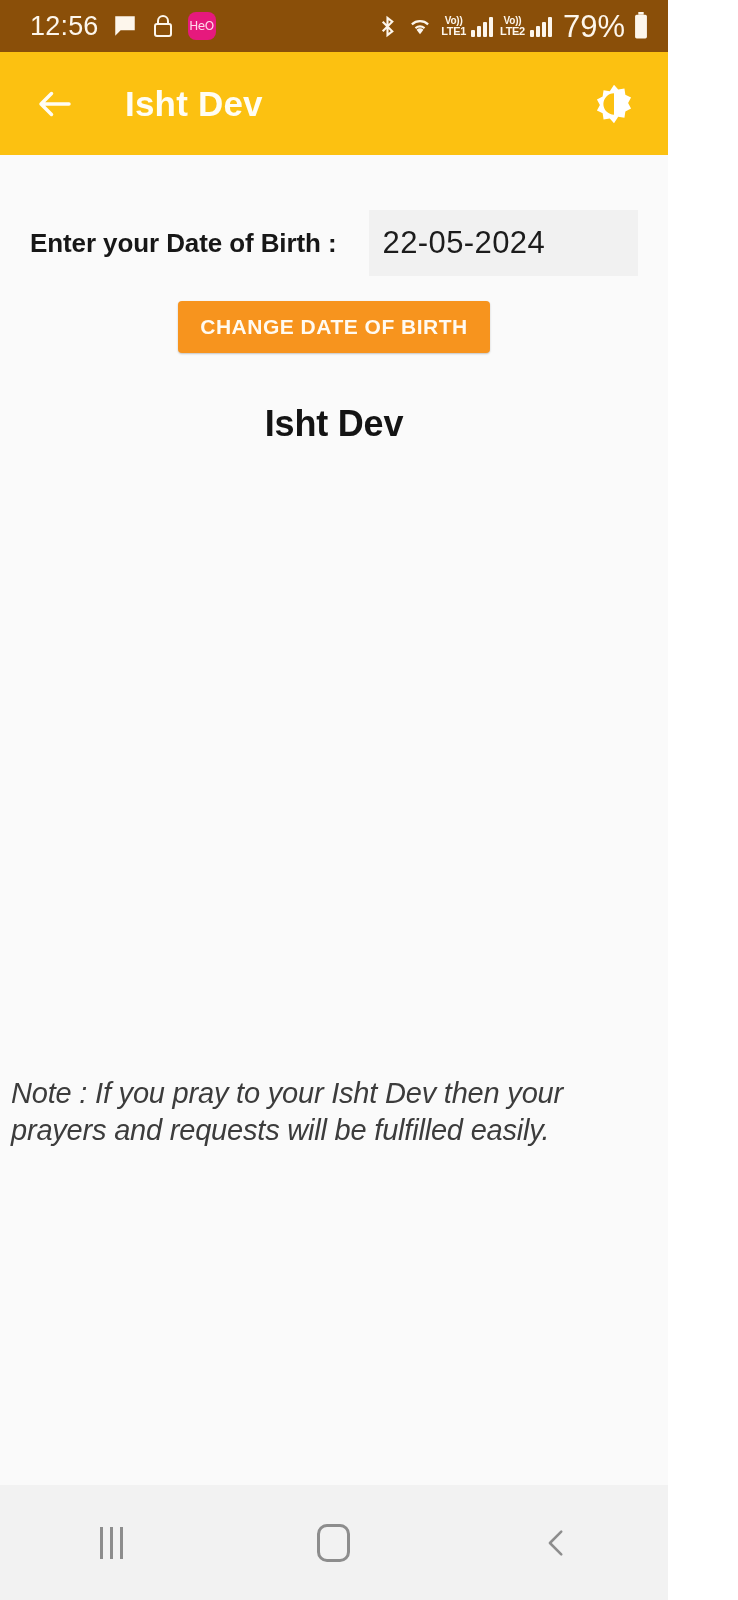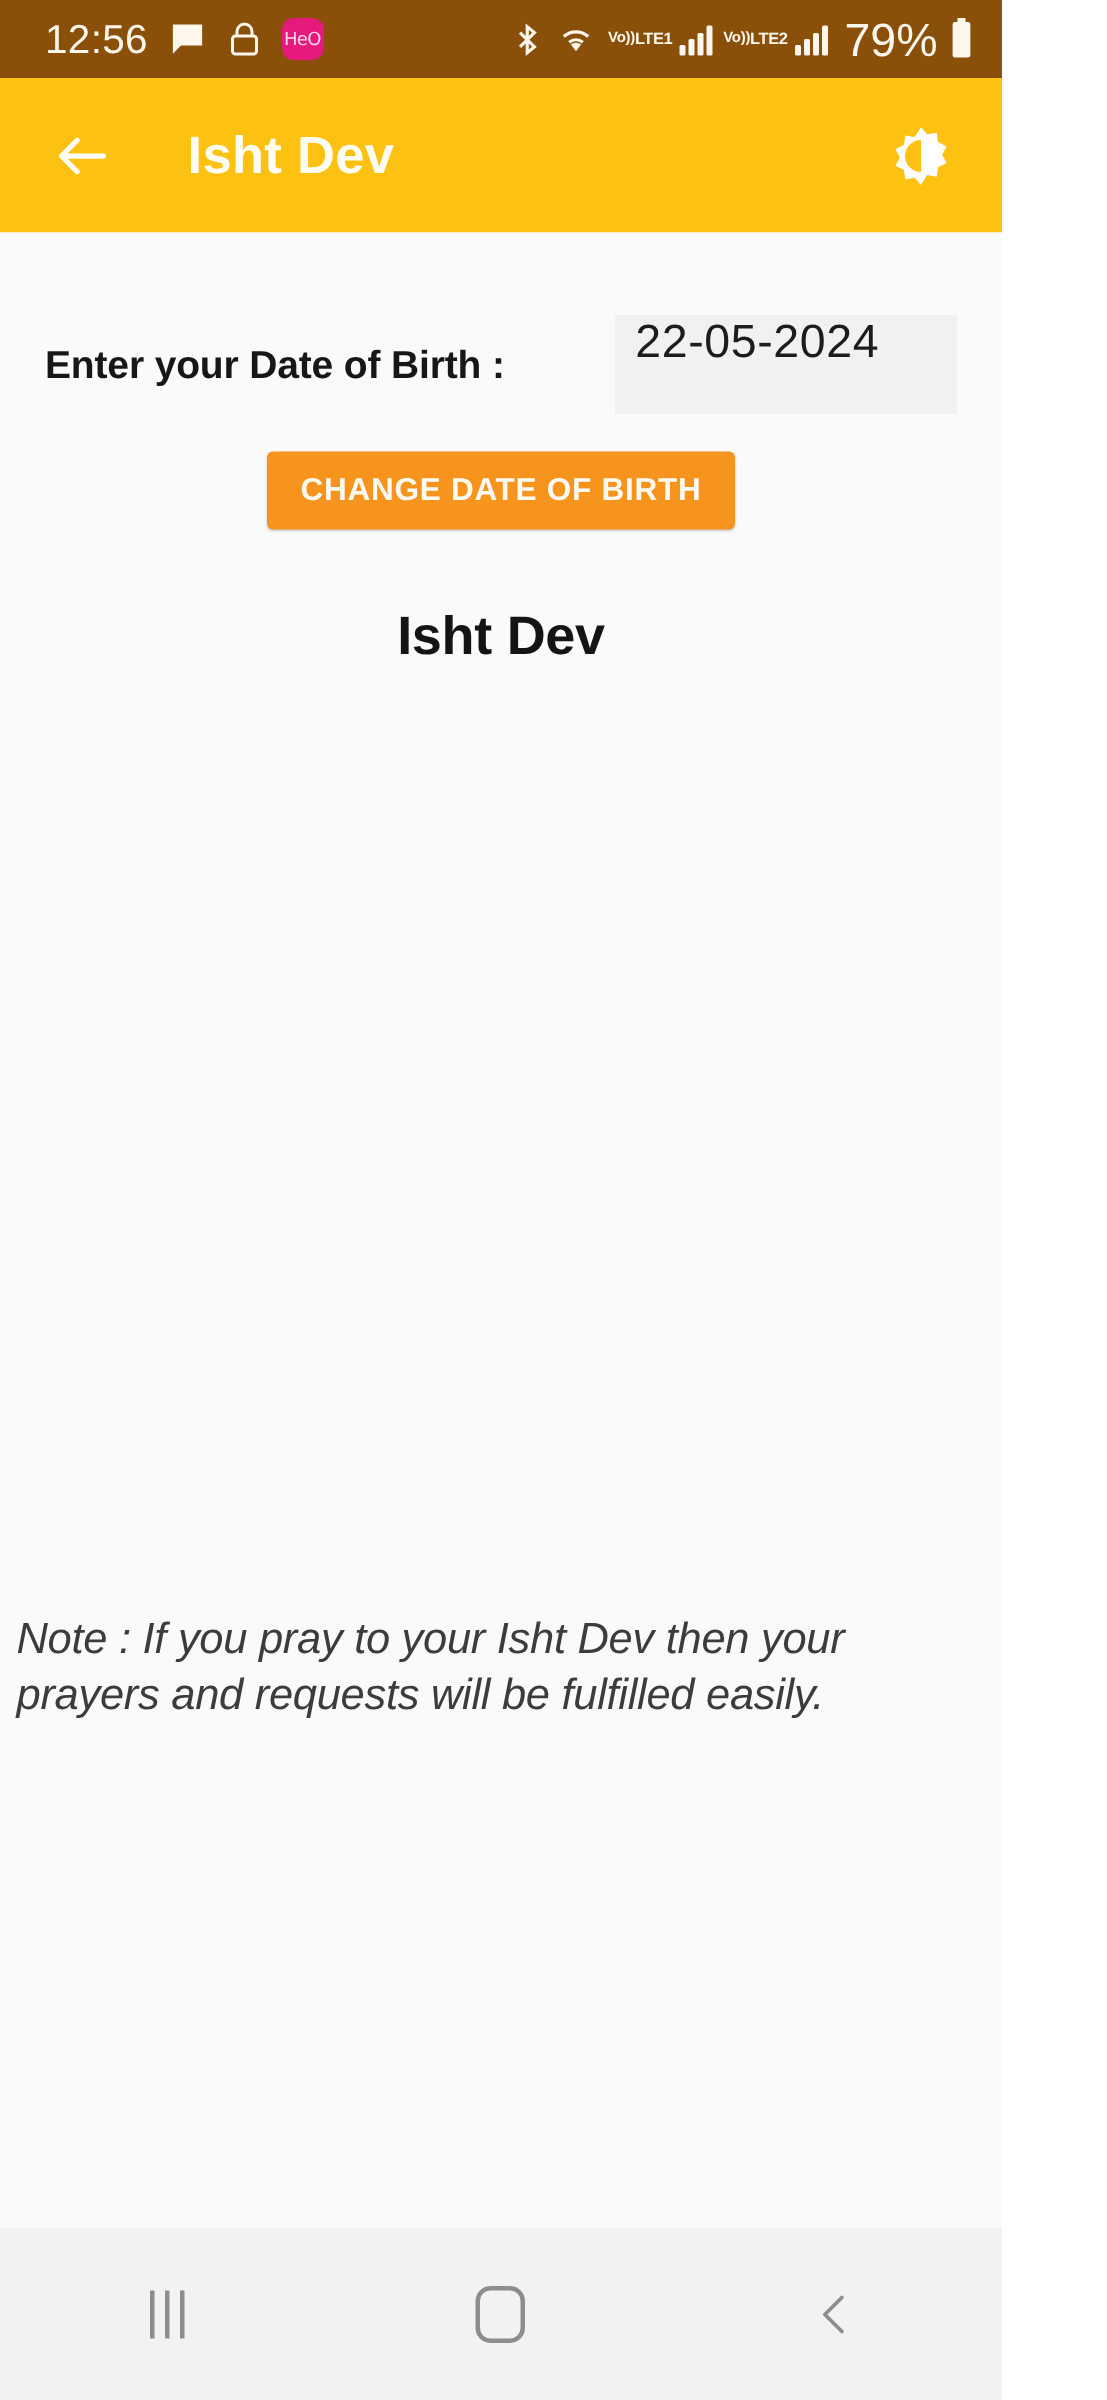--- a/index.html
+++ b/index.html
@@ -64,21 +64,21 @@
     color: #ffd7ea;
     font-size: 12px;
     letter-spacing: -0.4px;
     display: flex;
     align-items: center;
     justify-content: center;
     font-family: "DejaVu Sans", sans-serif;
   }
   .volte {
     display: flex;
-    flex-direction: row;
+    flex-direction: column;
     align-items: center;
     line-height: 1;
     margin-right: -2px;
   }
   .volte b {
     font-size: 10px;
     font-weight: 700;
     letter-spacing: -0.2px;
   }
   .volte span {
@@ -150,36 +150,35 @@
     position: relative;
     background: #fafafa;
     overflow: hidden;
   }
   .dob-row {
     display: flex;
     align-items: center;
     margin-top: 55px;
     padding: 0 30px;
     box-sizing: border-box;
-    gap: 41px;
   }
   .dob-label {
     font-size: 26px;
     font-weight: 700;
     color: #171717;
     white-space: nowrap;
     letter-spacing: -0.1px;
   }
   .dob-field {
     margin-left: 32px;
     flex: 1;
     background: #f1f1f1;
     height: 66px;
     display: flex;
-    align-items: flex-start;
+    align-items: center;
     padding-left: 14px;
     box-sizing: border-box;
     cursor: pointer;
   }
   .dob-value {
     font-size: 31px;
     color: #1c1c1c;
     letter-spacing: 0.4px;
   }
 

